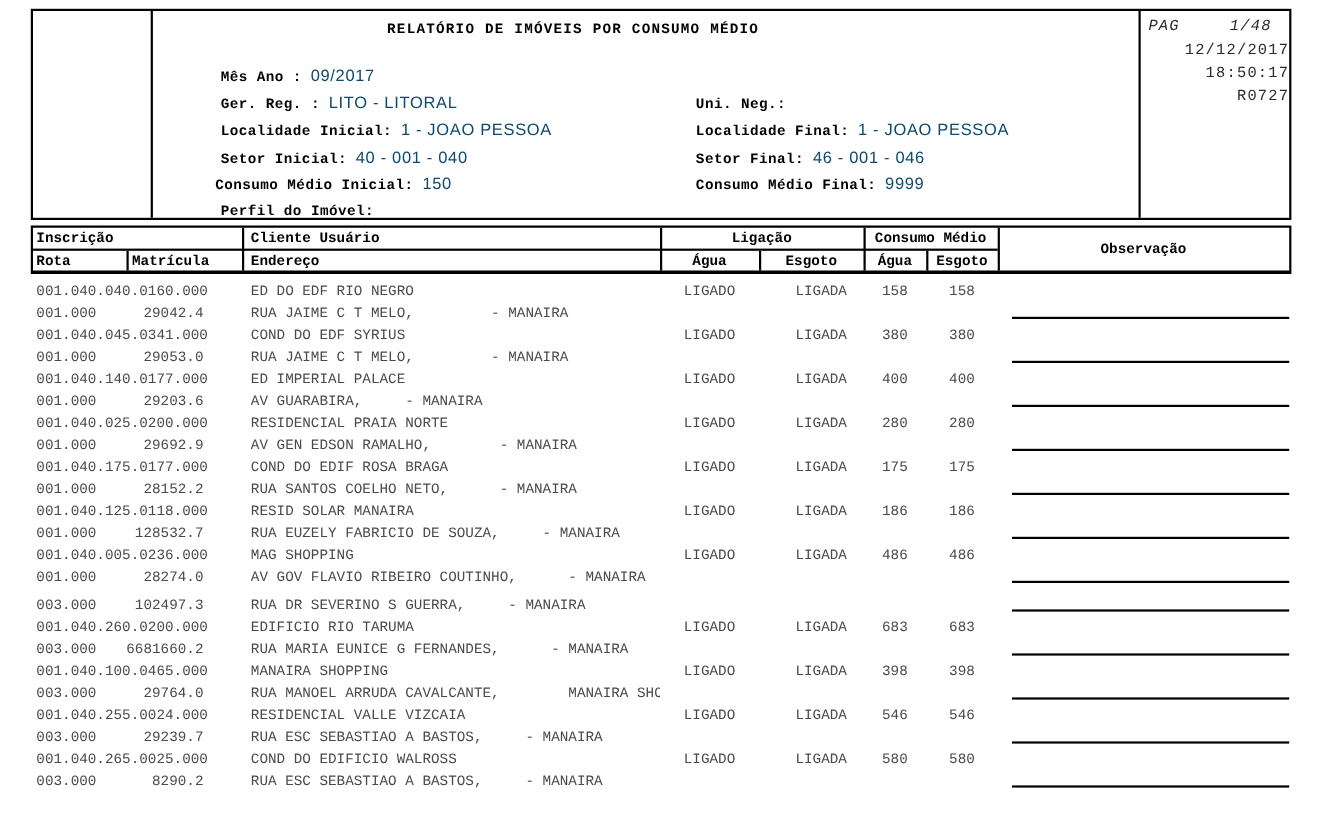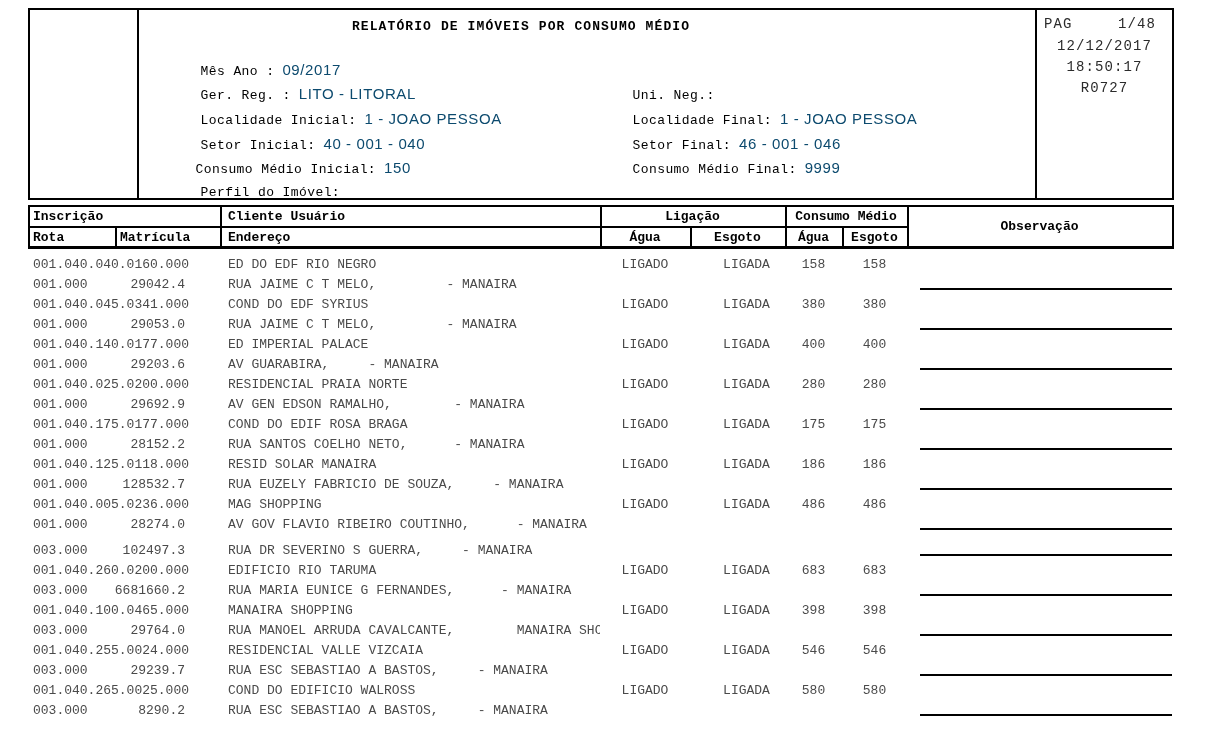--- a/index.html
+++ b/index.html
@@ -7,26 +7,26 @@
         font-family:"Liberation Mono","DejaVu Sans Mono",monospace;color:#000;}
 
   
   .header-box{position:absolute;left:28px;top:8px;width:1146px;height:192px;
               border:2px solid #000;box-sizing:border-box;}
   .left-cell{position:absolute;left:0;top:0;width:109px;height:100%;
              border-right:2px solid #000;box-sizing:border-box;}
   .pag-cell{position:absolute;right:0;top:0;width:137px;height:100%;
             border-left:2px solid #000;box-sizing:border-box;}
   .pag-line{position:absolute;left:0;right:0;font-size:14px;letter-spacing:1.1px;color:#2b2b2b;line-height:15px;}
-  .pag-line1{display:flex;justify-content:space-between;padding:0 16px 0 7px;}
-  .pag-center{text-align:center;}
+  .pag-line1{display:flex;justify-content:space-between;padding:0 16px 0 7px;font-style:italic;}
+  .pag-center{text-align:right;}
   .rep-title{position:absolute;left:107px;width:768px;top:9px;text-align:center;
              font-weight:bold;font-size:13px;letter-spacing:1.1px;}
   .frow{position:absolute;line-height:17px;white-space:pre;}
-  .flabel{font-weight:normal;font-size:13px;letter-spacing:0.4px;color:#000;}
+  .flabel{font-weight:bold;font-size:13px;letter-spacing:0.4px;color:#000;}
   .fvalue{font-family:"Liberation Sans",sans-serif;font-size:15px;letter-spacing:0.6px;
           color:#0c4a6e;margin-left:8px;}
 
   
   .thead{position:absolute;left:28px;top:205px;width:1146px;height:44px;
          border:2px solid #000;border-bottom:3px solid #000;box-sizing:border-box;}
   .tline{position:absolute;background:#000;}
   .th{position:absolute;font-weight:bold;font-size:13px;line-height:17px;white-space:pre;}
   .tc{text-align:center;}
 

